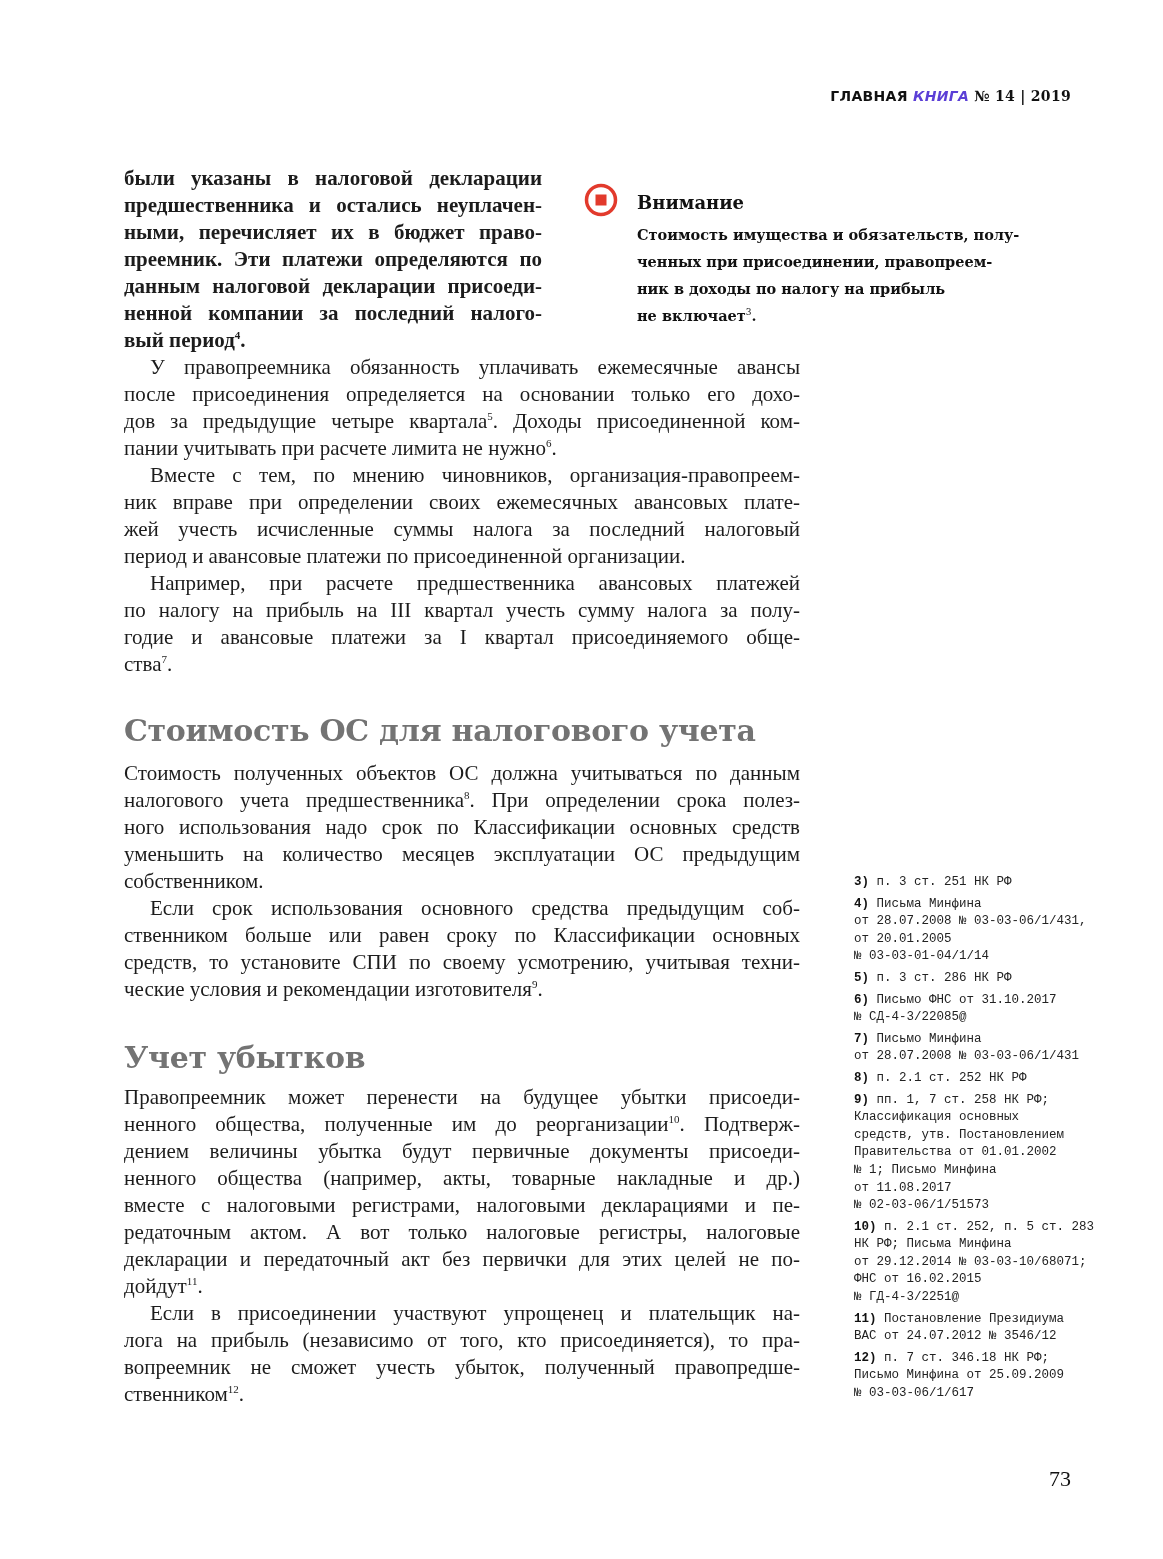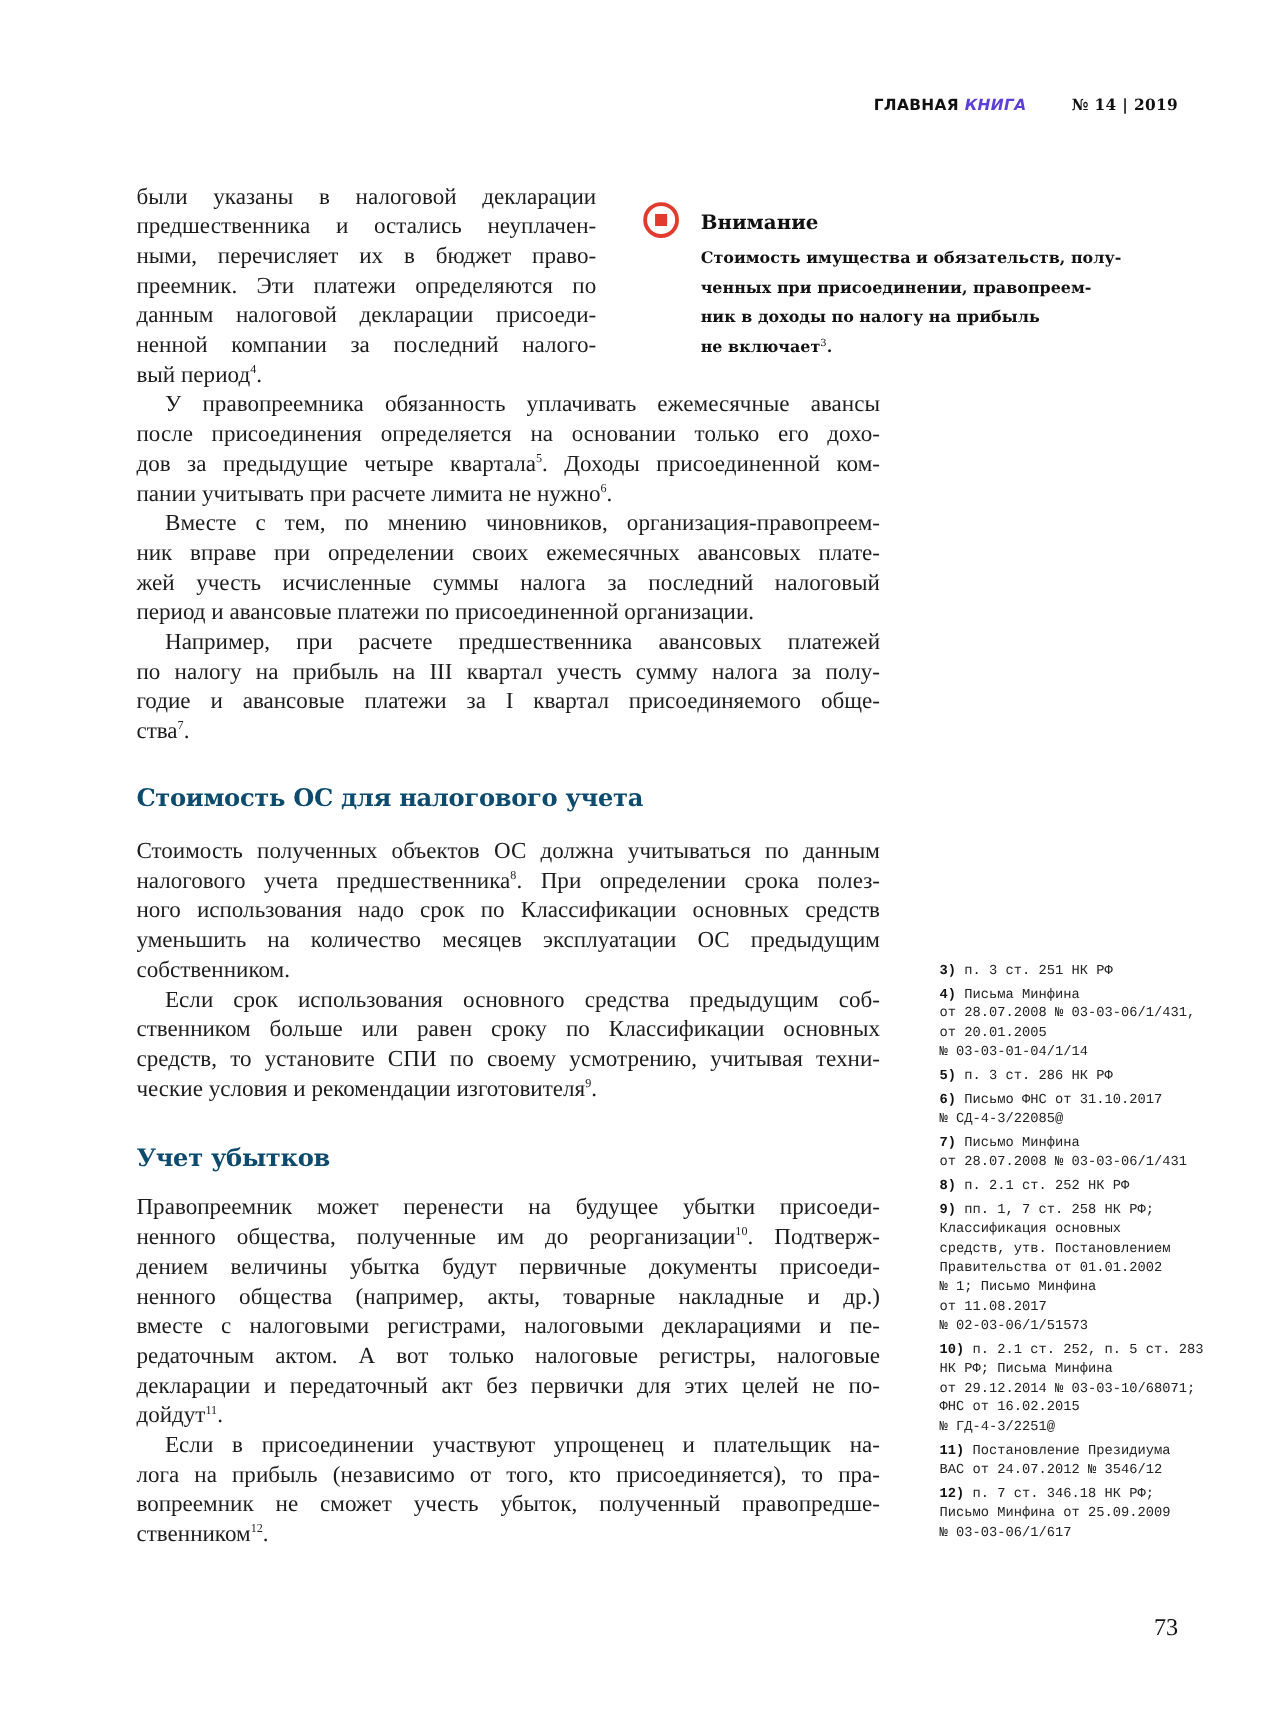--- a/index.html
+++ b/index.html
@@ -1,29 +1,29 @@
 <!DOCTYPE html>
 <html><head>
 <meta charset="utf-8">
 <style>
   html, body { margin:0; padding:0; background:#ffffff; }
   body { width:1163px; height:1559px; position:relative; overflow:hidden; color:#1a1a1a; }
   .header { position:absolute; top:88px; right:92px; font-family:"DejaVu Sans","Liberation Sans",sans-serif; font-weight:bold; font-size:14px; letter-spacing:0.3px; color:#111; }
   .header .brand2 { color:#5b3fd6;font-style:italic; }
-  .header .issue { font-family:"DejaVu Serif",serif; font-weight:bold;margin-left:36px; }
+  .header .issue { font-family:"DejaVu Serif",serif; font-weight:bold; }
 
   .col { position:absolute; left:124px; width:676px; font-family:"Liberation Serif","DejaVu Serif",serif; font-size:21px; line-height:27px; color:#1c1c1c; }
   .line { display:block; white-space:nowrap; text-align:justify; text-align-last:justify; }
   .line.last { text-align-last:left; }
   .indent { padding-left:26px; }
   sup { font-size:11px; line-height:0; vertical-align:super; }
 
-  .narrow { width:418px; }
+  .narrow { width:418px;font-weight:bold; }
 
-  .h2 { position:absolute; left:124px; font-family:"DejaVu Serif","Liberation Serif",serif; font-weight:bold; font-size:22px; color:#0c4a6e; letter-spacing:-0.3px; }
+  .h2 { position:absolute; left:124px; font-family:"DejaVu Serif","Liberation Serif",serif; font-weight:bold; font-size:30px; color:#737373; letter-spacing:-0.3px; }
 
   .attention { position:absolute; left:584px; top:183px; width:460px; }
   .att-icon { position:absolute; left:0; top:0; width:34px; height:34px; }
   .att-title { position:absolute; left:53px; top:9px; font-family:"DejaVu Serif",serif; font-weight:bold; font-size:18px; color:#111;text-align:right; }
   .att-body { position:absolute; left:53px; top:38px; width:400px; font-family:"DejaVu Serif",serif; font-weight:bold; font-size:14.5px; line-height:27px; color:#111; }
   .att-body .line { white-space:nowrap; text-align:left; text-align-last:left; }
   .att-body sup { font-size:9px; font-weight:normal; }
 
   .notes { position:absolute; left:854px; top:874px; width:220px; font-family:Liberation Mono, monospace; font-size:12.5px; line-height:17.6px; color:#222; }
   .note { margin-bottom:4px; }

